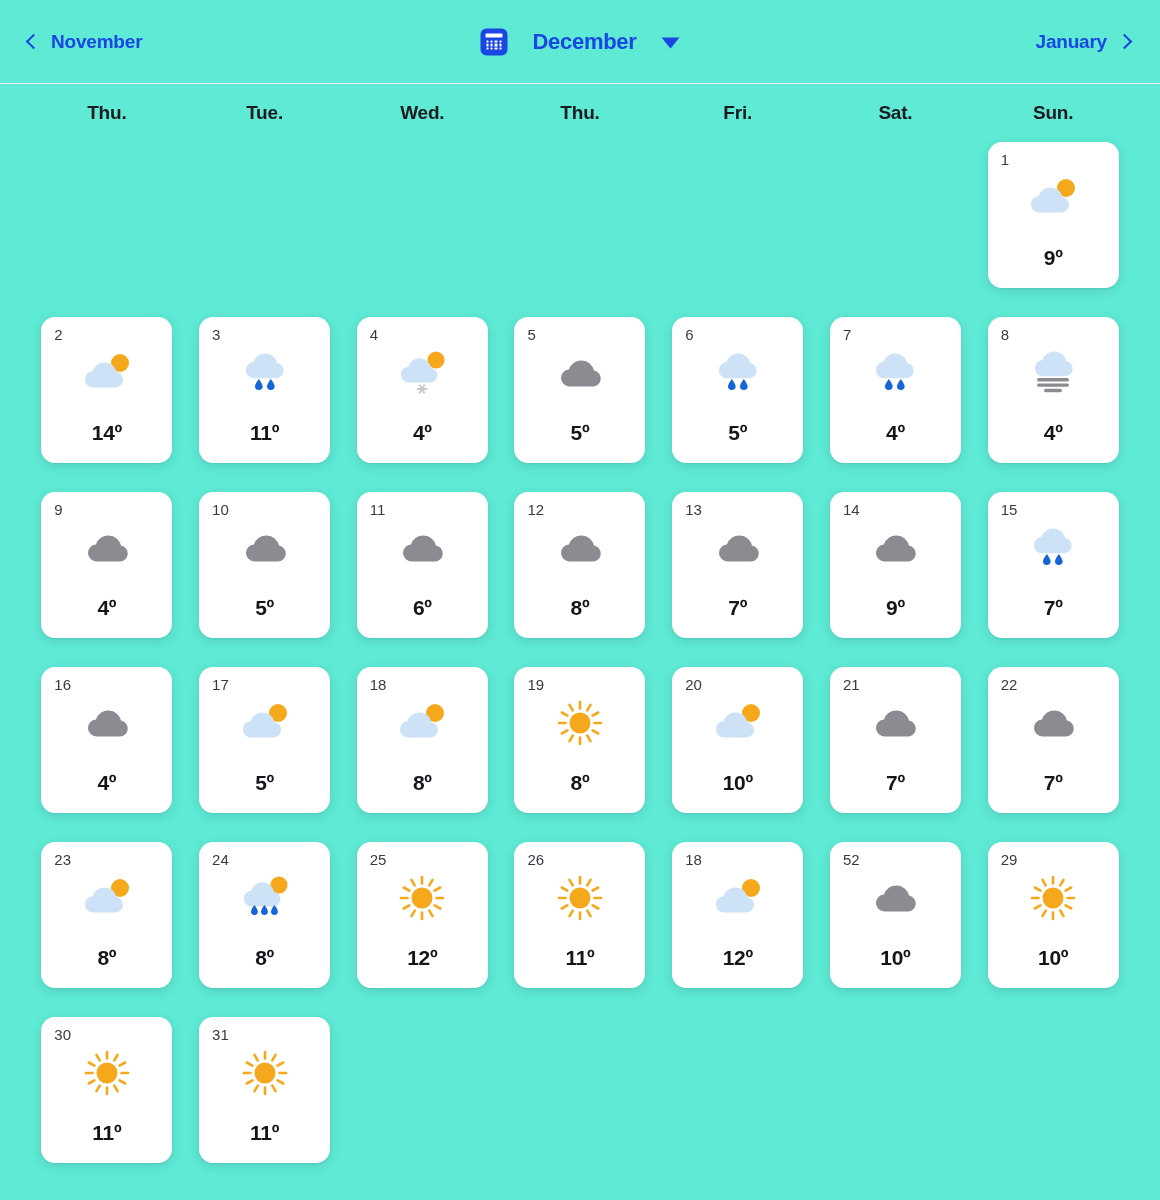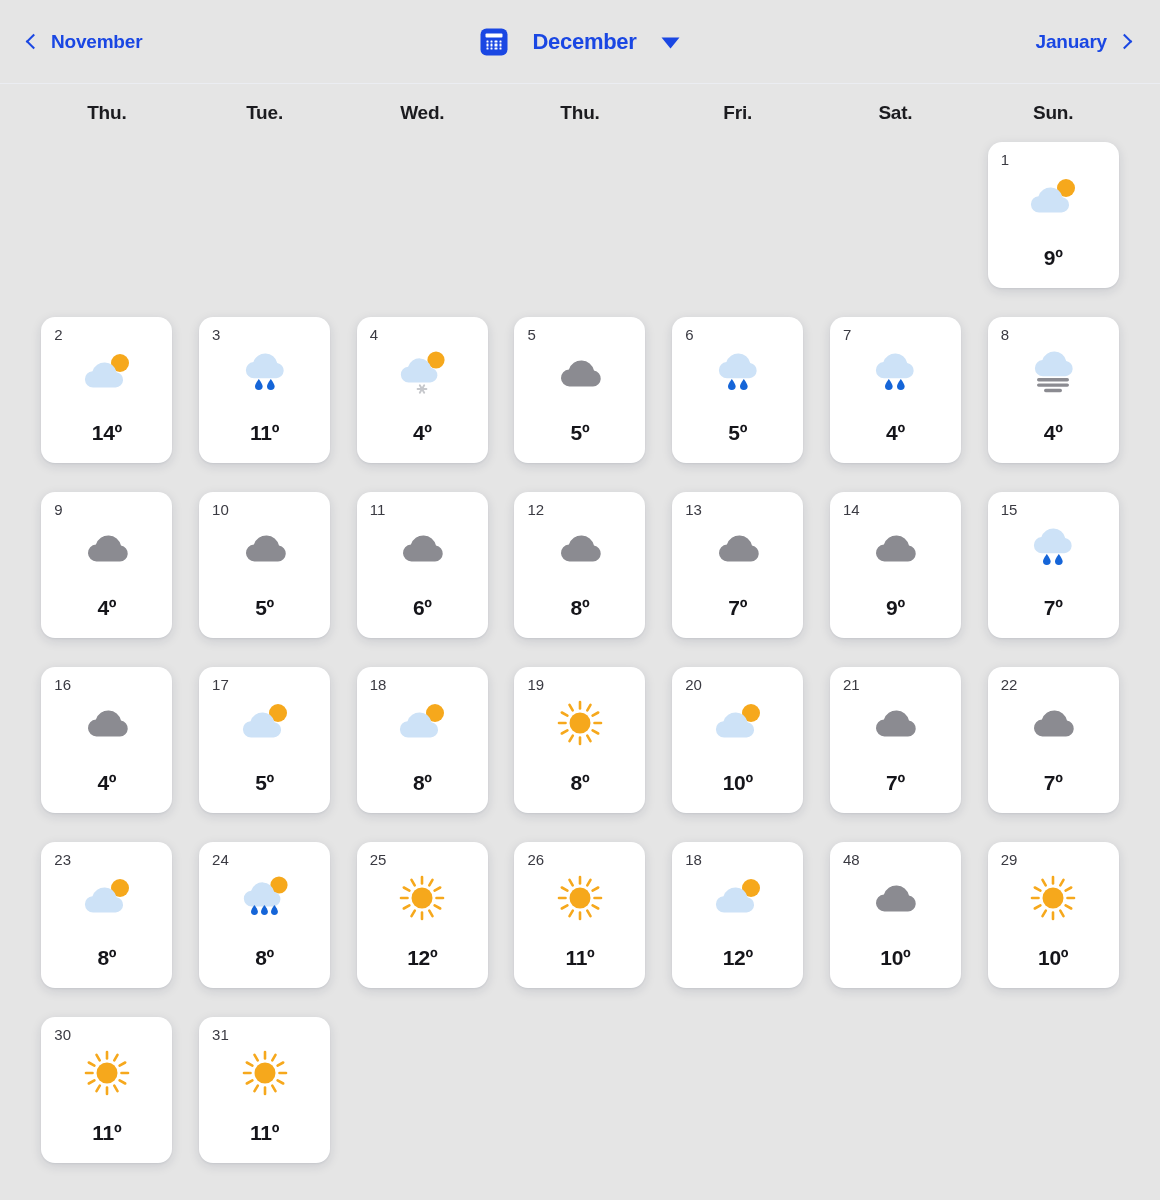--- a/index.html
+++ b/index.html
@@ -5,21 +5,21 @@
   * { box-sizing: border-box; margin: 0; padding: 0; }
   html, body {
     width: 1160px; height: 1200px;
     background: #ffffff;
     font-family: "Liberation Sans", sans-serif;
     overflow: hidden;
   }
   .app {
     position: relative;
     width: 1160px; height: 1200px;
-    background: #e5e5e5;
+    background: #5eead4;
   }
   
   .header {
     position: relative;
     height: 84px;
     border-bottom: 1px solid #ebedf2;
     display: flex;
     align-items: center;
     padding: 0 30px 0 28px;
   }
@@ -622,21 +622,21 @@
               <g transform="translate(7,12) scale(0.96)">
                 <path fill="#cde2f7" d="M10.5 26.5a8.5 8.5 0 0 1-.6-16.98A13 13 0 0 1 35 10.6a8 8 0 0 1-1 15.9z"></path>
               </g>
             </svg>
           </div>
           <div class="temp">12º</div>
         </div>
       </div>
       <div class="cell">
         <div class="day-card" title="Cloudy">
-          <div class="day-num">48</div>
+          <div class="day-num">52</div>
           <div class="icon-wrap">
             <svg width="62" height="46" viewBox="0 0 62 46">
               <g transform="translate(10,10) scale(1)">
                 <path fill="#8b8b91" d="M10.5 26.5a8.5 8.5 0 0 1-.6-16.98A13 13 0 0 1 35 10.6a8 8 0 0 1-1 15.9z"></path>
               </g>
             </svg>
           </div>
           <div class="temp">10º</div>
         </div>
       </div>

